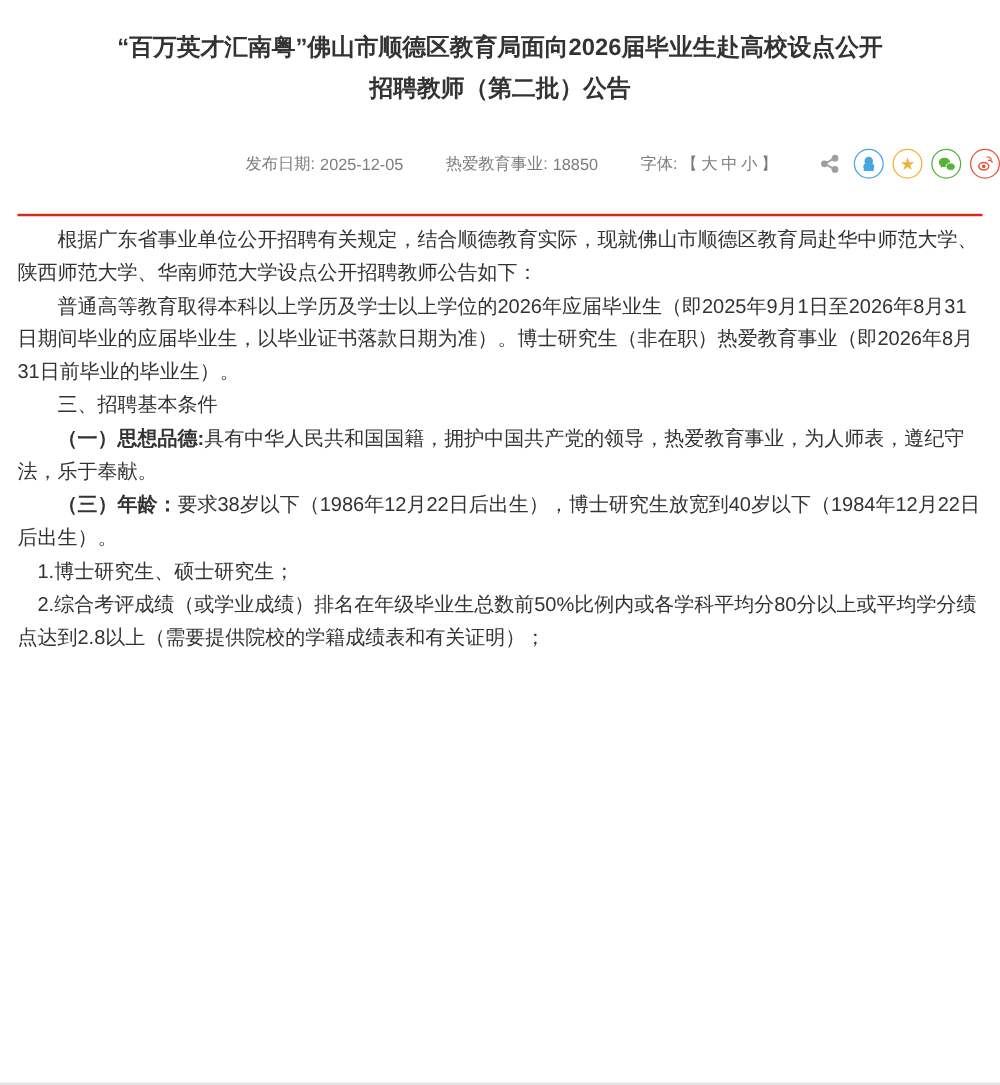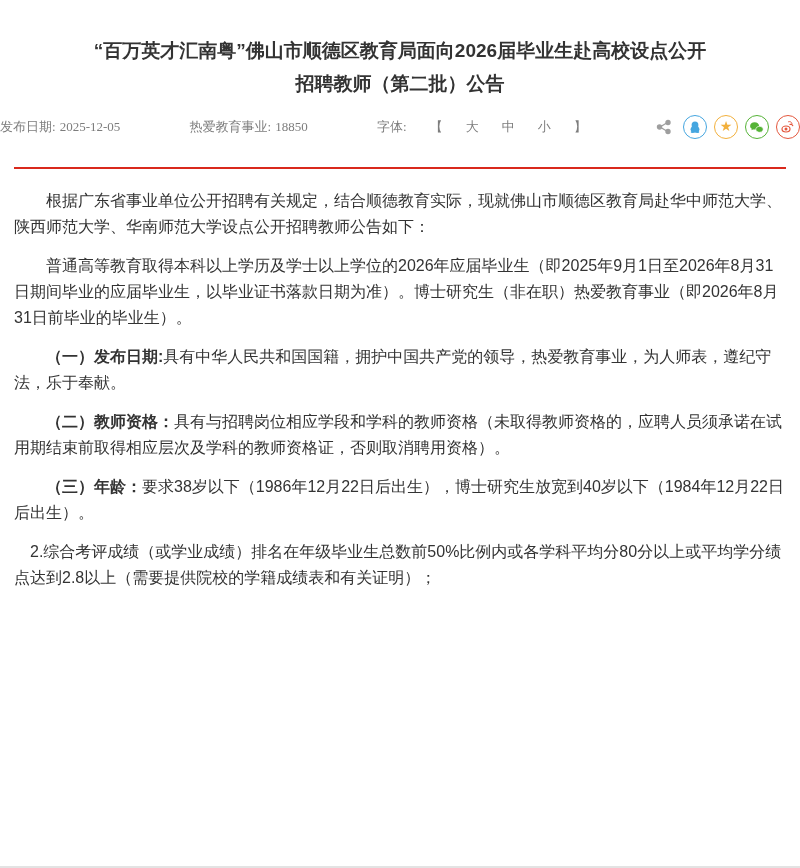--- a/index.html
+++ b/index.html
@@ -11,40 +11,39 @@
     font-family: "Liberation Sans", "DejaVu Sans", sans-serif;
     color: #333333;
     position: relative;
   }
   .page { width: 800px; min-height: 868px; border-bottom: 2px solid #e3e3e3; padding-bottom: 6px; }
 
   
   .title {
     max-width: 615px;
     margin: 0 auto;
-    padding-top: 34px;
+    padding-top: 22px;
     text-align: center;
     font-size: 19px;
     line-height: 33px;
     font-weight: 700;
     color: #333333;
   }
   .meta-row {
-    margin-top: 14px;
+    margin-top: 30px;
     height: 26px;
     display: flex;
     align-items: center;
-    justify-content: space-between;
+    justify-content: flex-end;
     gap: 34px;
     font-size: 13px;
     color: #7d7d7d;
-    font-family: Liberation Serif, serif;
   }
   .meta-group { display: flex; align-items: center; gap: 4px; white-space: nowrap; }
-  .font-ctl { display: flex; align-items: center; gap: 23px; }
+  .font-ctl { display: flex; align-items: center; gap: 3px; }
   .font-ctl a { color: #7d7d7d; text-decoration: none; cursor: pointer; }
   .share-group { display: flex; align-items: center; gap: 7px; }
   .share-glyph { display: inline-flex; margin-right: 4px; }
   .circle-icon {
     width: 24px; height: 24px;
     border-radius: 50%;
     border: 1.5px solid;
     display: inline-flex;
     align-items: center;
     justify-content: center;
@@ -59,21 +58,21 @@
     margin: 27px 14px 0 14px;
   }
 
   
   .article {
     padding: 6px 14px 0 14px;
     font-size: 16px;
     line-height: 26px;
     color: #333333;
   }
-  .article p { margin-top: 13px; }
+  .article p { margin-top: 1px; }
   .blk-p, .blk-h, .blk-lead { text-indent: 2em; }
   .blk-sub { text-indent: 1em; }
   .blk-lead strong { font-weight: 700; }
 </style>
 </head>
 <body>
 
 <div class="page">
 
   <h1 class="title">“百万英才汇南粤”佛山市顺德区教育局面向2026届毕业生赴高校设点公开招聘教师（第二批）公告</h1>
@@ -142,19 +141,20 @@
         </svg>
       </span>
     </span>
   </div>
 
   <div class="red-divider" style="background: rgb(217, 41, 28);"></div>
 
   <div class="article">
       <p class="blk-p">根据广东省事业单位公开招聘有关规定，结合顺德教育实际，现就佛山市顺德区教育局赴华中师范大学、陕西师范大学、华南师范大学设点公开招聘教师公告如下：</p>
       <p class="blk-p">普通高等教育取得本科以上学历及学士以上学位的2026年应届毕业生（即2025年9月1日至2026年8月31日期间毕业的应届毕业生，以毕业证书落款日期为准）。博士研究生（非在职）热爱教育事业（即2026年8月31日前毕业的毕业生）。</p>
-      <p class="blk-lead"><strong>（一）发布日期:</strong>具有中华人民共和国国籍，拥护中国共产党的领导，热爱教育事业，为人师表，遵纪守法，乐于奉献。</p>
-      <p class="blk-lead"><strong>（二）教师资格：</strong>具有与招聘岗位相应学段和学科的教师资格（未取得教师资格的，应聘人员须承诺在试用期结束前取得相应层次及学科的教师资格证，否则取消聘用资格）。</p>
+      <p class="blk-h">三、招聘基本条件</p>
+      <p class="blk-lead"><strong>（一）思想品德:</strong>具有中华人民共和国国籍，拥护中国共产党的领导，热爱教育事业，为人师表，遵纪守法，乐于奉献。</p>
       <p class="blk-lead"><strong>（三）年龄：</strong>要求38岁以下（1986年12月22日后出生），博士研究生放宽到40岁以下（1984年12月22日后出生）。</p>
+      <p class="blk-sub">1.博士研究生、硕士研究生；</p>
       <p class="blk-sub">2.综合考评成绩（或学业成绩）排名在年级毕业生总数前50%比例内或各学科平均分80分以上或平均学分绩点达到2.8以上（需要提供院校的学籍成绩表和有关证明）；</p>
     </div>
 
 </div>
 
 </body></html>

